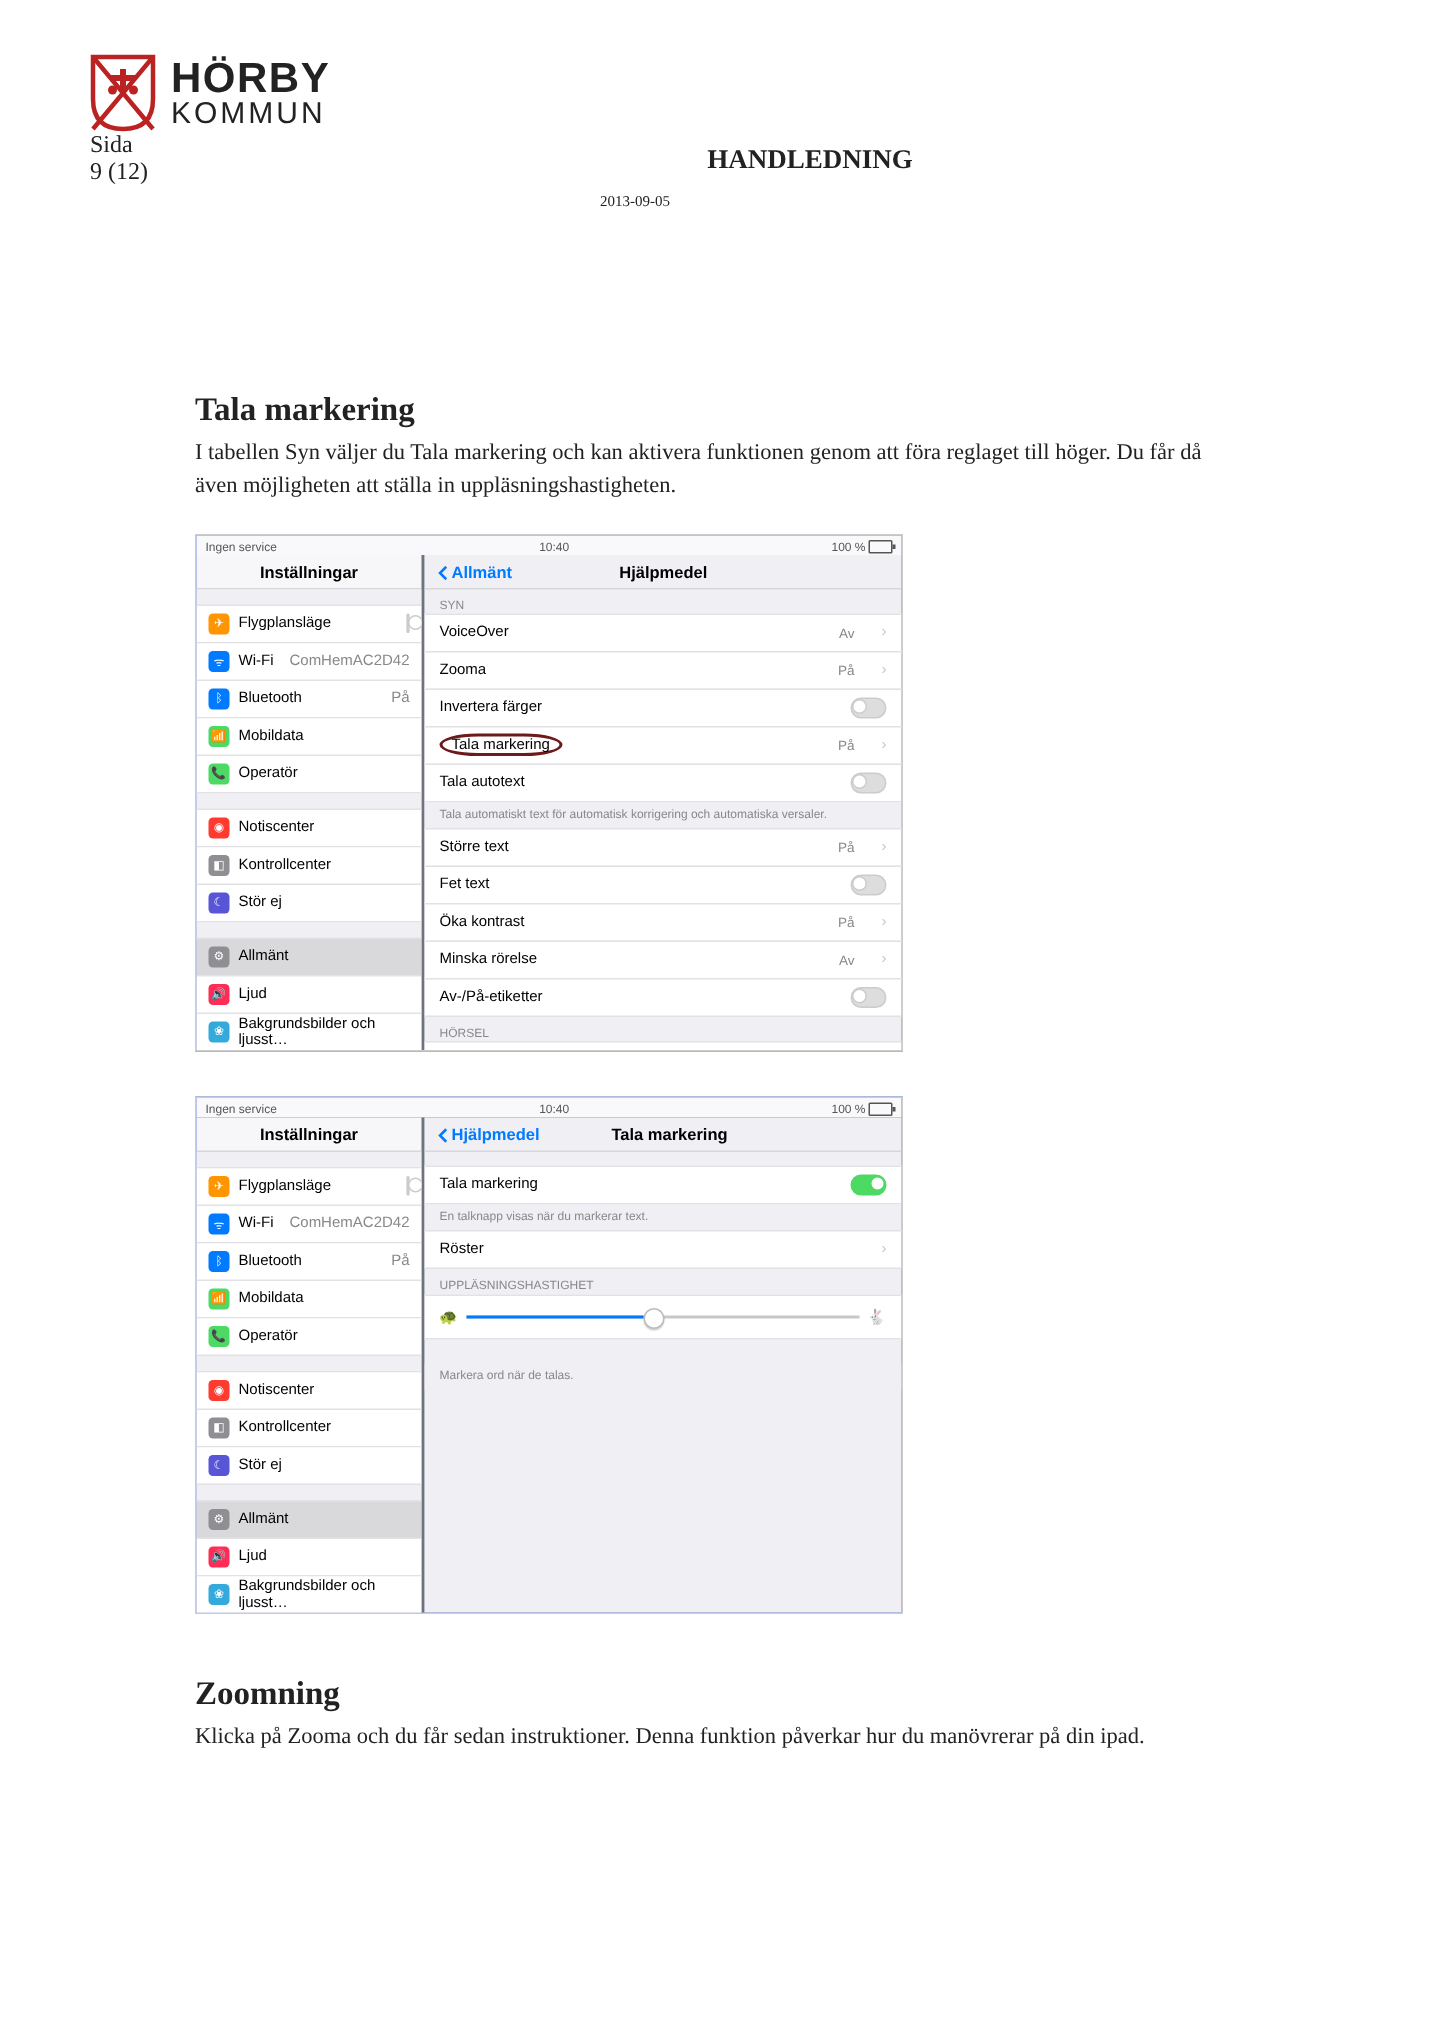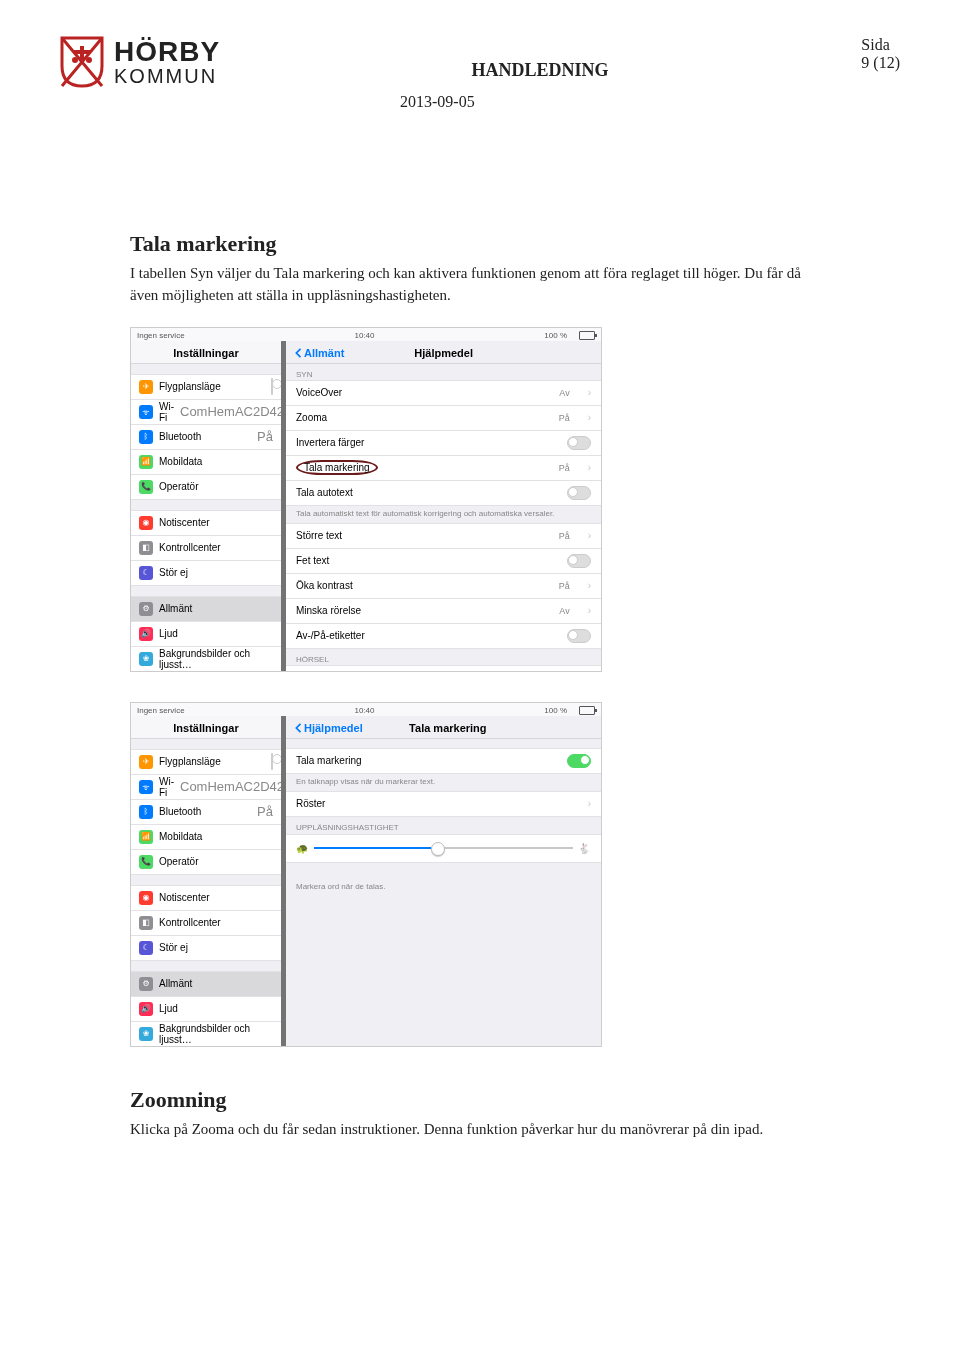--- a/index.html
+++ b/index.html
@@ -12,20 +12,21 @@
     width: 960px;
   }
   .page {
     padding: 36px 60px 40px 60px;
     box-sizing: border-box;
   }
   .header {
     display: flex;
     justify-content: space-between;
     align-items: flex-start;
+    flex-direction: column;
   }
   .logo-block {
     display: flex;
     align-items: center;
     gap: 10px;
   }
   .logo-text {
     font-family: Arial, Helvetica, sans-serif;
     line-height: 1.05;
   }
@@ -43,21 +44,21 @@
     text-align: left;
     font-family: Georgia, serif;
     font-size: 16px;
   }
   .doc-title-line {
     font-weight: 700;
     font-size: 18px;
     margin-top: 16px;
   }
   .doc-date {
-    font-size: 16px;
+    font-size: 10px;
     margin-top: 12px;
   }
   .content {
     margin-left: 70px;
     margin-top: 120px;
   }
   .section-title {
     font-size: 22px;
     font-weight: 700;
     margin-bottom: 6px;
@@ -85,21 +86,21 @@
     font-size: 8px;
     color: #555;
     background: #f9f9fb;
   }
   .split {
     display: flex;
     height: 330px;
   }
   .sidebar {
     width: 150px;
-    border-right: 5px solid #737373;
+    border-right: 2px solid #737373;
     background: #f7f7f9;
     overflow: hidden;
   }
   .panel-head {
     text-align: center;
     font-weight: 600;
     padding: 6px 0 4px 0;
     border-bottom: 1px solid #d7d7db;
     font-size: 11px;
   }
@@ -152,21 +153,21 @@
     display: inline-flex;
     align-items: center;
     justify-content: center;
     color: #fff;
     font-size: 8px;
     flex-shrink: 0;
   }
   .sb-right {
     margin-left: auto;
     color: #888;
-    font-size: 13px;
+    font-size: 10px;
   }
   .toggle-sm {
     width: 22px;
     height: 12px;
     border-radius: 7px;
     background: #ddd;
     border: 1px solid #ccc;
     position: relative;
   }
   .toggle-sm::after{
@@ -226,21 +227,21 @@
     gap:6px;
     border-top:1px solid #e2e2e6;
     border-bottom:1px solid #e2e2e6;
   }
   .slider-track{
     flex:1;height:2px;background:#c7c7cc;position:relative;
   }
   .slider-track .fill{position:absolute;left:0;top:0;height:2px;background:#007aff;width:45%;}
   .slider-track .thumb{position:absolute;left:45%;top:-5px;width:12px;height:12px;border-radius:50%;background:#fff;border:1px solid #bbb;box-shadow:0 1px 1px rgba(0,0,0,.2);}
   .battery{
-    display:inline-flex;align-items:center;gap:12px;
+    display:inline-flex;align-items:center;gap:2px;
   }
   .battery .cell{width:14px;height:7px;border:1px solid #555;border-radius:1px;position:relative;}
   .battery .cell::after{content:"";position:absolute;right:-3px;top:2px;width:2px;height:3px;background:#555;}
   .battery .cell .lv{background:#4cd964;height:100%;width:100%;}
 
   .bottom-section{
     margin-top: 40px;
   }
 </style>
 </head>

